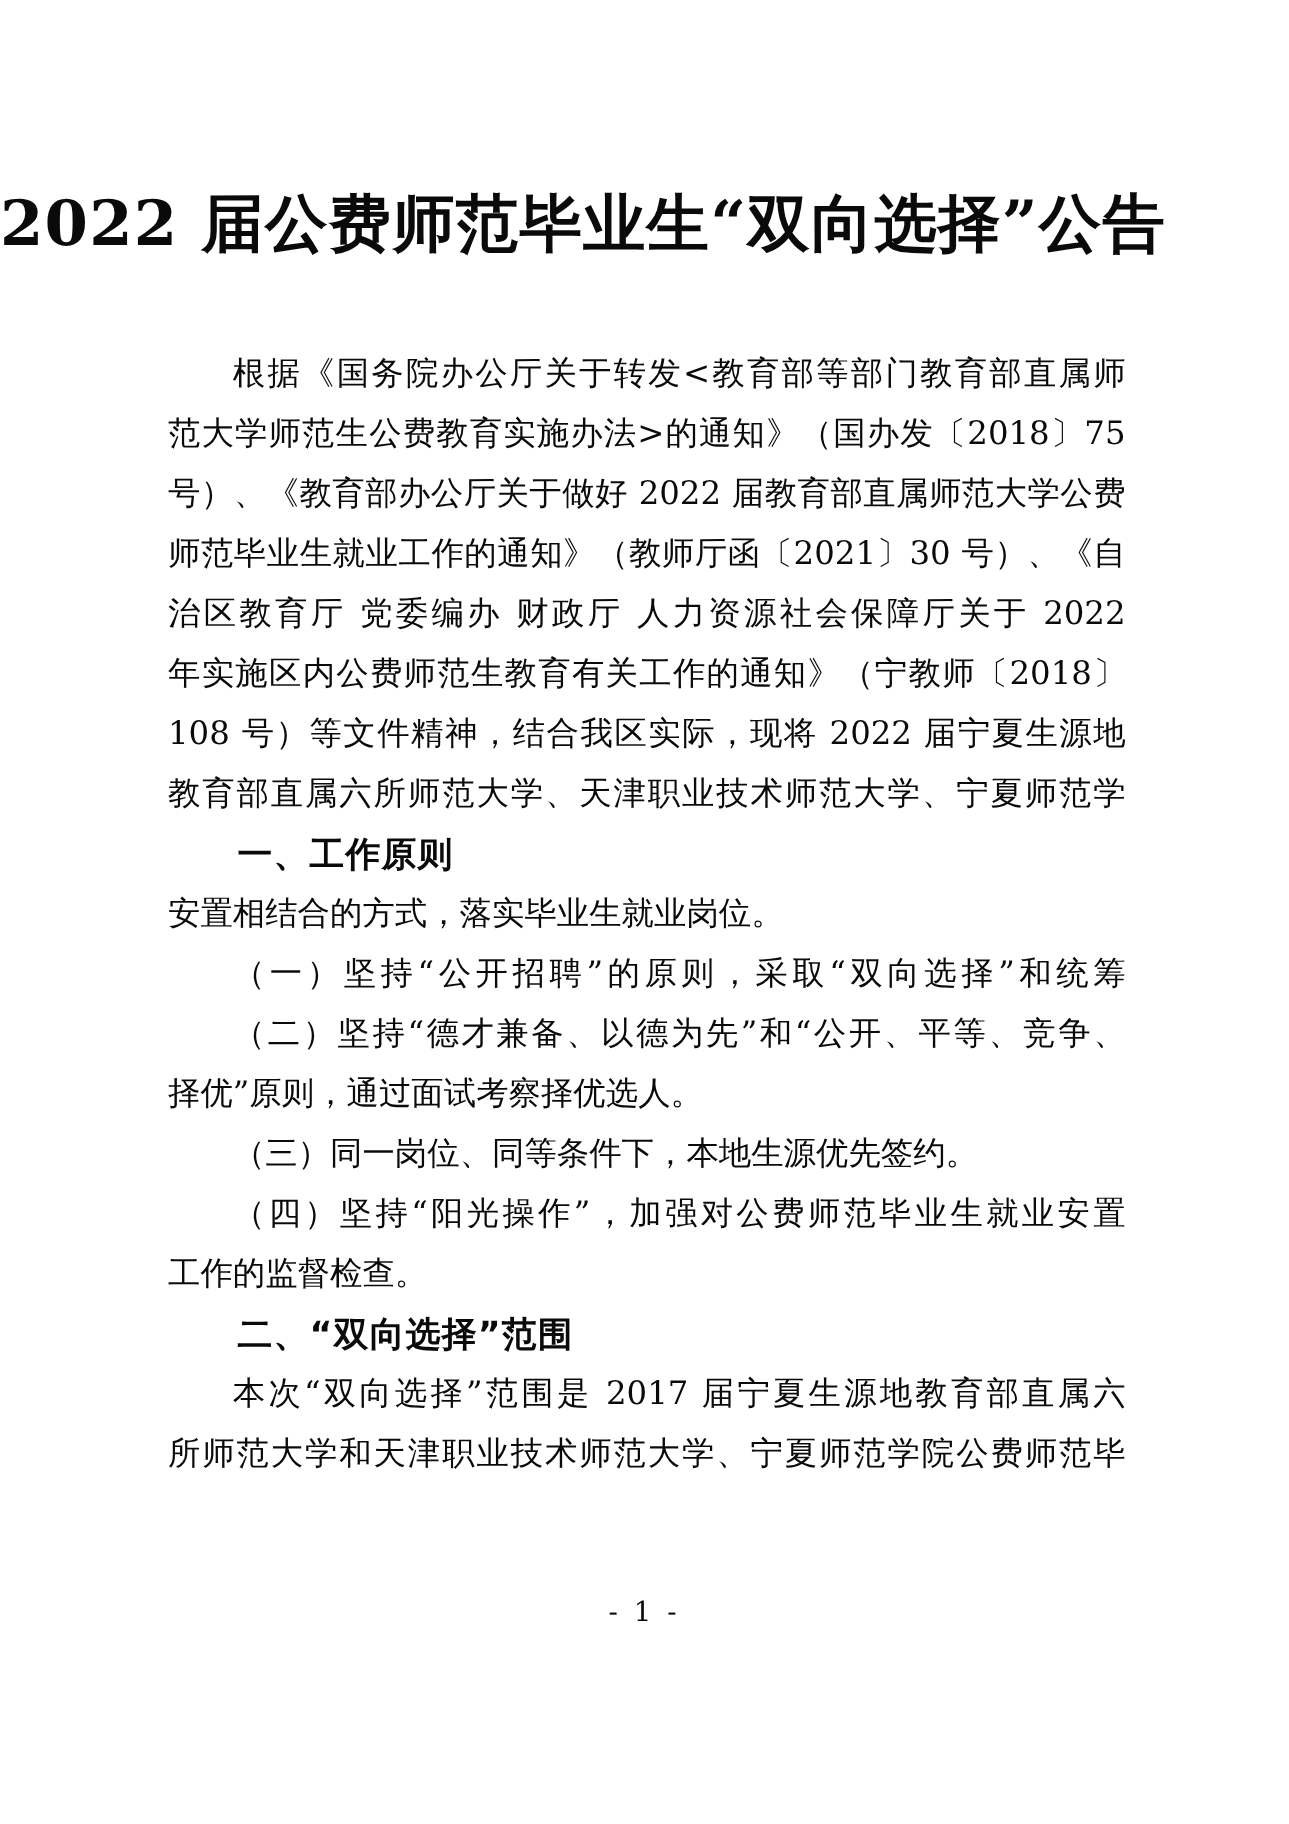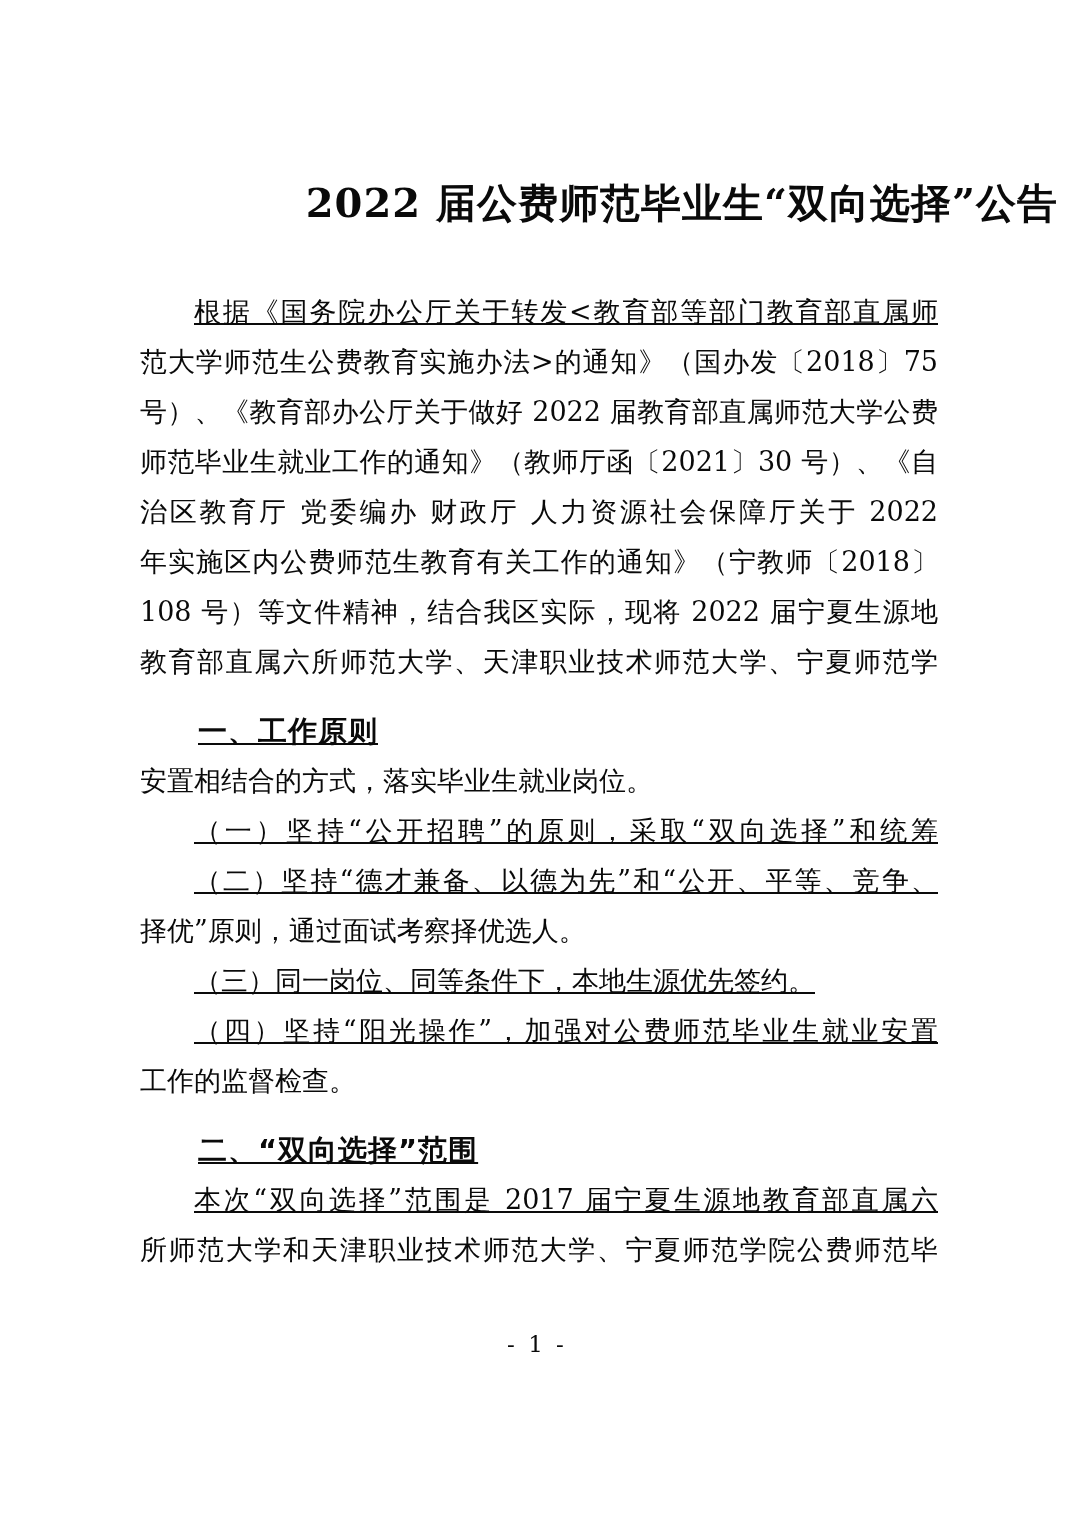--- a/index.html
+++ b/index.html
@@ -14,23 +14,23 @@
     background: #ffffff;
     color: #0a0a0a;
     font-family: "DejaVu Serif", "Liberation Serif", serif;
     overflow: hidden;
   }
   .doc-title {
     position: absolute;
     top: 160px;
     left: 0;
     right: 0;
-    margin: 16px;
-    text-align: right;
-    font-size: 40px;
+    margin: 0;
+    text-align: left;
+    font-size: 52px;
     line-height: 54px;
     font-weight: 700;
     letter-spacing: 1px;
     font-family: "DejaVu Serif", "Liberation Serif", serif;
   }
   .content {
     position: absolute;
     left: 140px;
     top: 287px;
     width: 798px;
@@ -41,28 +41,26 @@
     line-height: 50px;
     white-space: nowrap;
   }
   .just {
     white-space: normal;
     text-align: justify;
     text-align-last: justify;
   }
   .indent {
     text-indent: 2em;
-    text-decoration: underline;
   }
   .heading {
     font-family: "DejaVu Sans", "Liberation Sans", sans-serif;
     font-weight: 700;
     font-size: 29px;
     letter-spacing: 1px;
-    margin-top: 19px;
   }
   .footer {
     position: absolute;
     top: 1324px;
     left: 0;
     right: 0;
     text-align: center;
     font-size: 23px;
     line-height: 40px;
     letter-spacing: 3px;

